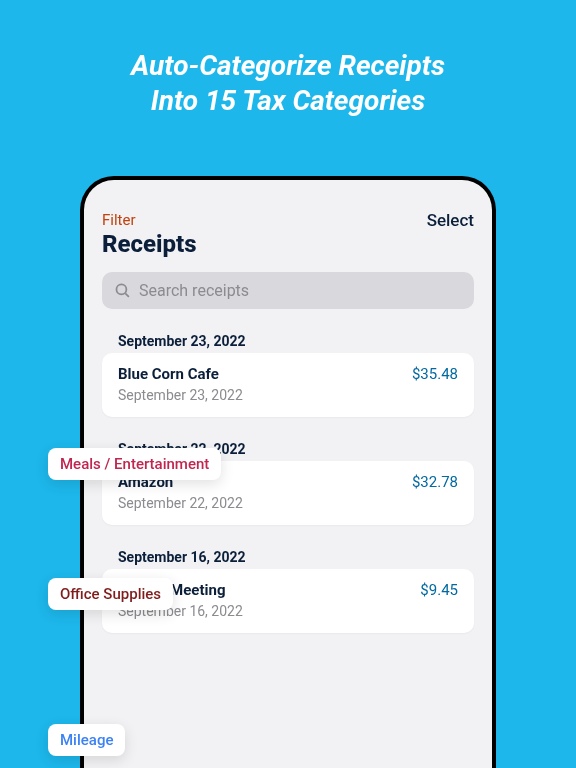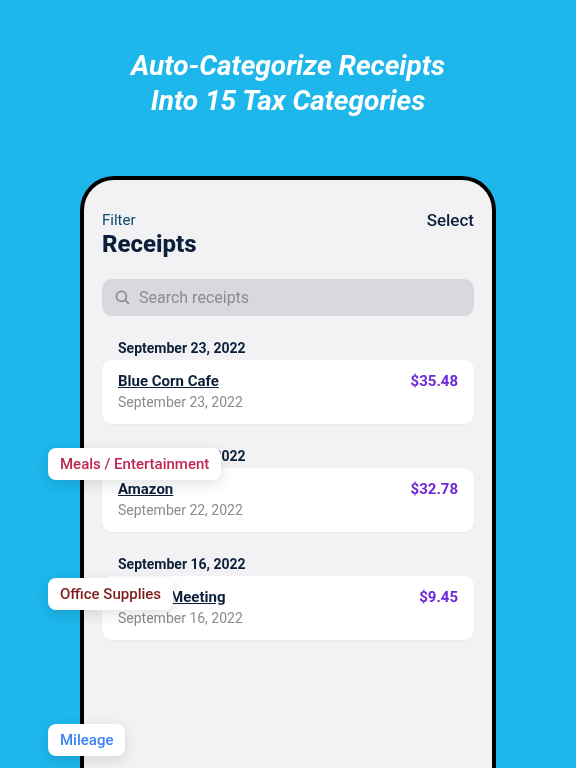--- a/index.html
+++ b/index.html
@@ -1,28 +1,28 @@
 <!DOCTYPE html>
 <html><head>
   <meta charset="utf-8">
   <style>
     * { margin:0; padding:0; box-sizing:border-box; font-family:-apple-system,BlinkMacSystemFont,'Segoe UI',Roboto,sans-serif; }
     body { width:576px; height:768px; background:#1db7eb; overflow:hidden; position:relative; }
     .headline { color:#fff; text-align:center; font-size:28px; font-weight:700; line-height:1.25; padding:48px 40px 0;font-style:italic; }
     .device { position:absolute; left:80px; right:80px; top:176px; bottom:-40px; background:#f2f2f4; border:4px solid #000; border-bottom:none; border-radius:34px 34px 0 0; padding:30px 18px 0; overflow:hidden; }
     .topbar { display:flex; justify-content:space-between; align-items:center; font-size:15px; }
-    .filter-link { color:#0c4a6e; font-weight:400; }
+    .filter-link { color:#c2410c; font-weight:400; }
     .select-link { color:#0b1f3a; font-weight:500; font-size:17px;margin-left:16px; }
     .page-title { color:#0b1f3a; font-size:24px; font-weight:800; margin-top:0; }
-    .search { display:flex; align-items:center; gap:8px; background:#d9d9dd; border-radius:10px; padding:9px 12px; margin-top:21px; color:#8b8b90; font-size:16px; }
+    .search { display:flex; align-items:center; gap:8px; background:#d9d9dd; border-radius:10px; padding:9px 12px; margin-top:14px; color:#8b8b90; font-size:16px; }
     .section-date { color:#0b1f3a; font-size:14px; font-weight:700; margin:24px 0 4px 16px; }
     .card { background:#fff; border-radius:10px; padding:12px 16px 14px; box-shadow:0 1px 2px rgba(0,0,0,.04); }
     .row1 { display:flex; justify-content:space-between; align-items:baseline; }
-    .merchant { color:#0b1f3a; font-size:15px; font-weight:700;text-decoration:underline; }
-    .amount { color:#6d28d9; font-size:15px; font-weight:700; }
+    .merchant { color:#0b1f3a; font-size:15px; font-weight:700; }
+    .amount { color:#0369a1; font-size:15px; font-weight:400; }
     .subdate { color:#8b8b90; font-size:14px; margin-top:4px; }
     .tag { position:absolute; background:#fff; border-radius:8px; padding:7px 12px; font-size:15px; font-weight:500; box-shadow:0 4px 14px rgba(0,0,0,.12); white-space:nowrap; }
     .tag-meals { left:48px; top:448px; color:#c0264f; }
     .tag-office { left:48px; top:578px; color:#7f1d1d; }
     .tag-mileage { left:48px; top:724px; color:#3b82f6; }
   </style>
 </head>
 <body>
 
 <div class="headline">

